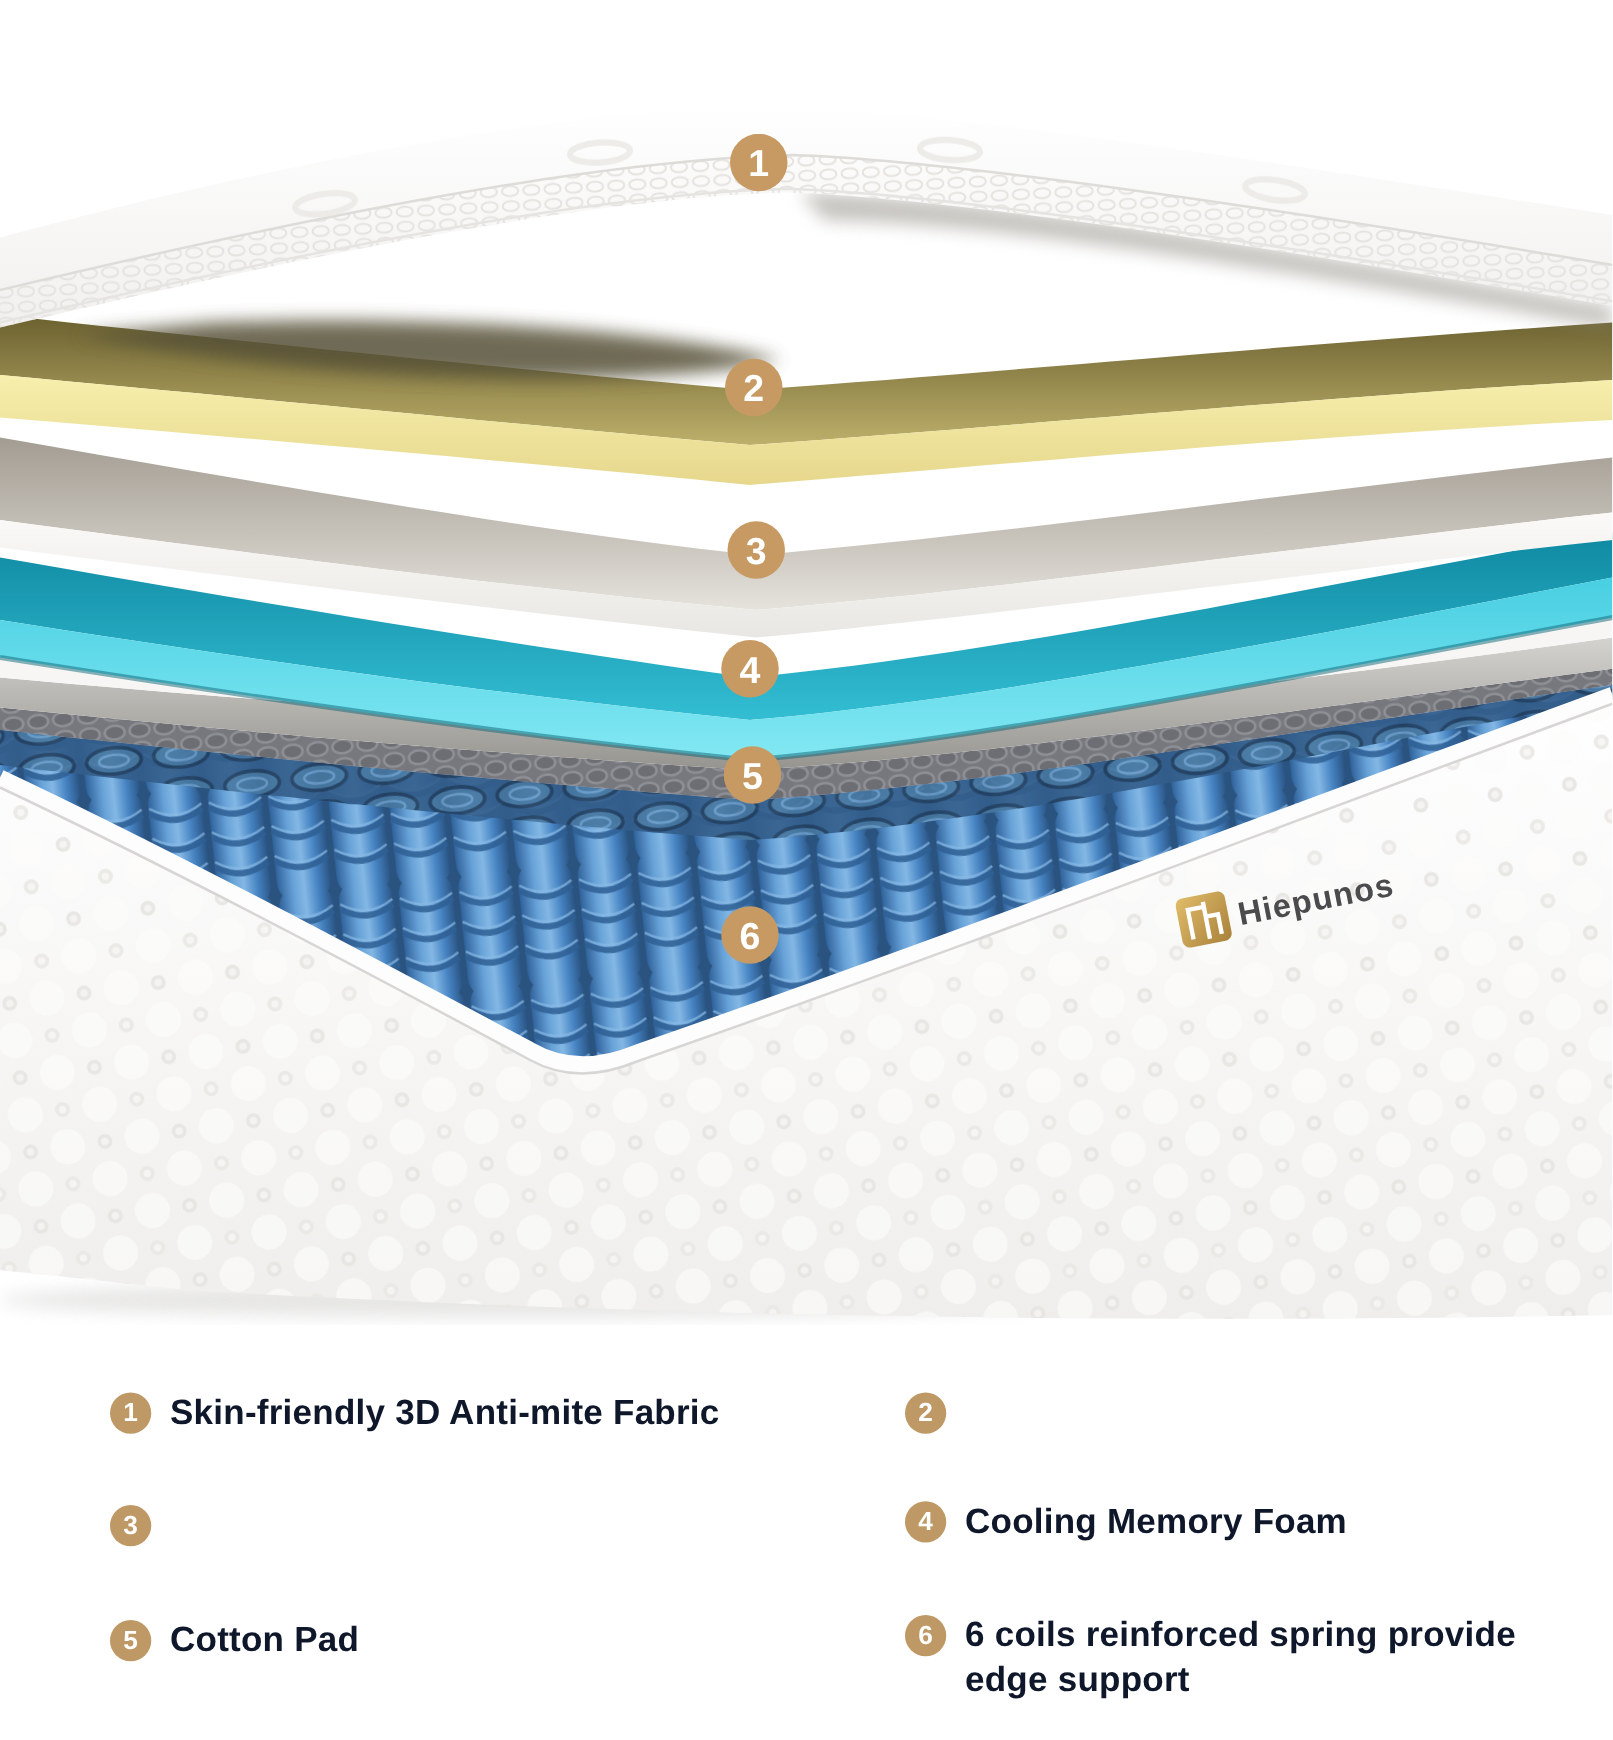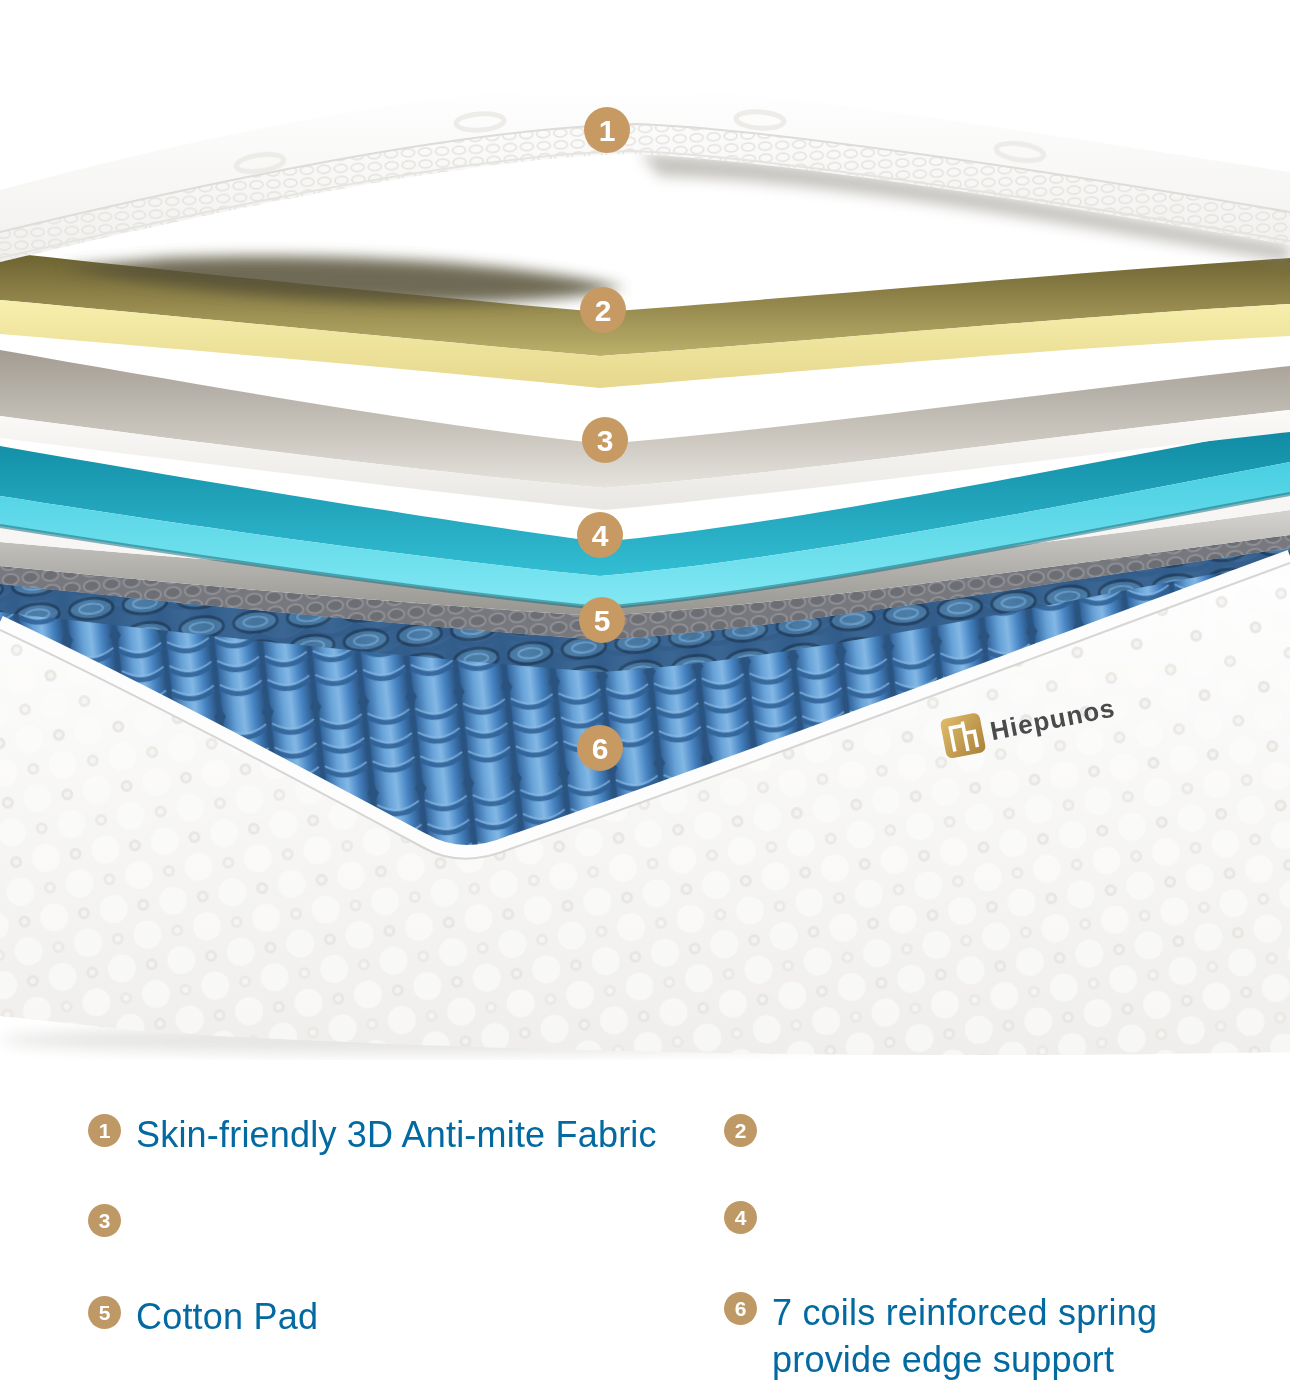--- a/index.html
+++ b/index.html
@@ -8,21 +8,21 @@
   svg.illustration { position:absolute; top:0; left:0; display:block; }
 
   .legend-item { position:absolute; display:flex; align-items:flex-start; gap:15px; }
   .badge {
     flex:0 0 33px; width:33px; height:33px; border-radius:50%;
     background:#bf9965; color:#ffffff;
     font-weight:700; font-size:21px; line-height:33px; text-align:center;
     margin-top:2px;
   }
   .label {
-    font-size:36px; font-weight:400; color:#0369a1;
+    font-size:28px; font-weight:700; color:#0f172a;
     line-height:1.3; letter-spacing:0.2px;
   }
 </style>
 </head>
 <body>
 
 <div class="stage">
 
   <svg class="illustration" width="1290" height="1060" viewBox="0 0 1290 1060">
     <defs>
@@ -216,24 +216,25 @@
       <span class="label">Skin-friendly 3D Anti-mite Fabric</span>
     </div>
     <div class="legend-item" style="left:724px; top:1112px; width:545px">
       <span class="badge">2</span>
     </div>
     <div class="legend-item" style="left:88px; top:1202px; width:620px">
       <span class="badge">3</span>
     </div>
     <div class="legend-item" style="left:724px; top:1199px; width:545px">
       <span class="badge">4</span>
+      <span class="label">Cooling Memory Foam</span>
     </div>
     <div class="legend-item" style="left:88px; top:1294px; width:620px">
       <span class="badge">5</span>
       <span class="label">Cotton Pad</span>
     </div>
     <div class="legend-item" style="left:724px; top:1290px; width:545px">
       <span class="badge">6</span>
-      <span class="label">7 coils reinforced spring provide edge support</span>
+      <span class="label">6 coils reinforced spring provide edge support</span>
     </div>
   </div>
 
 </div>
 
 </body></html>

